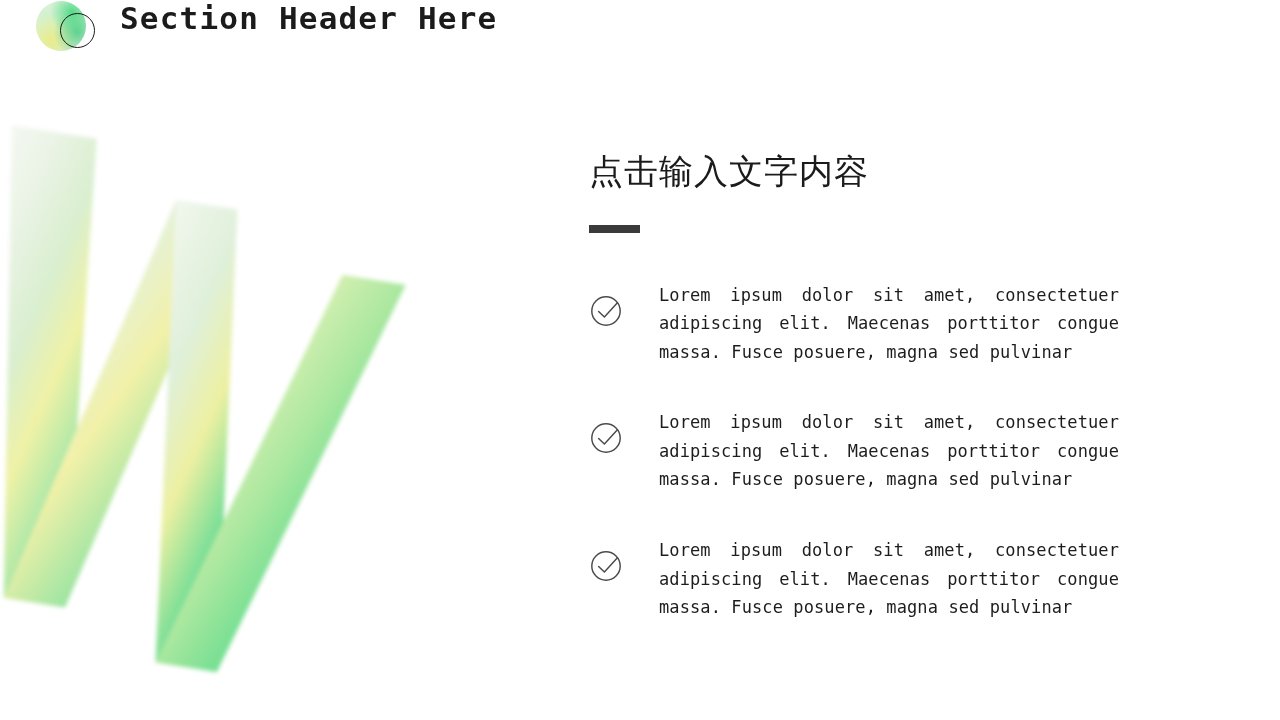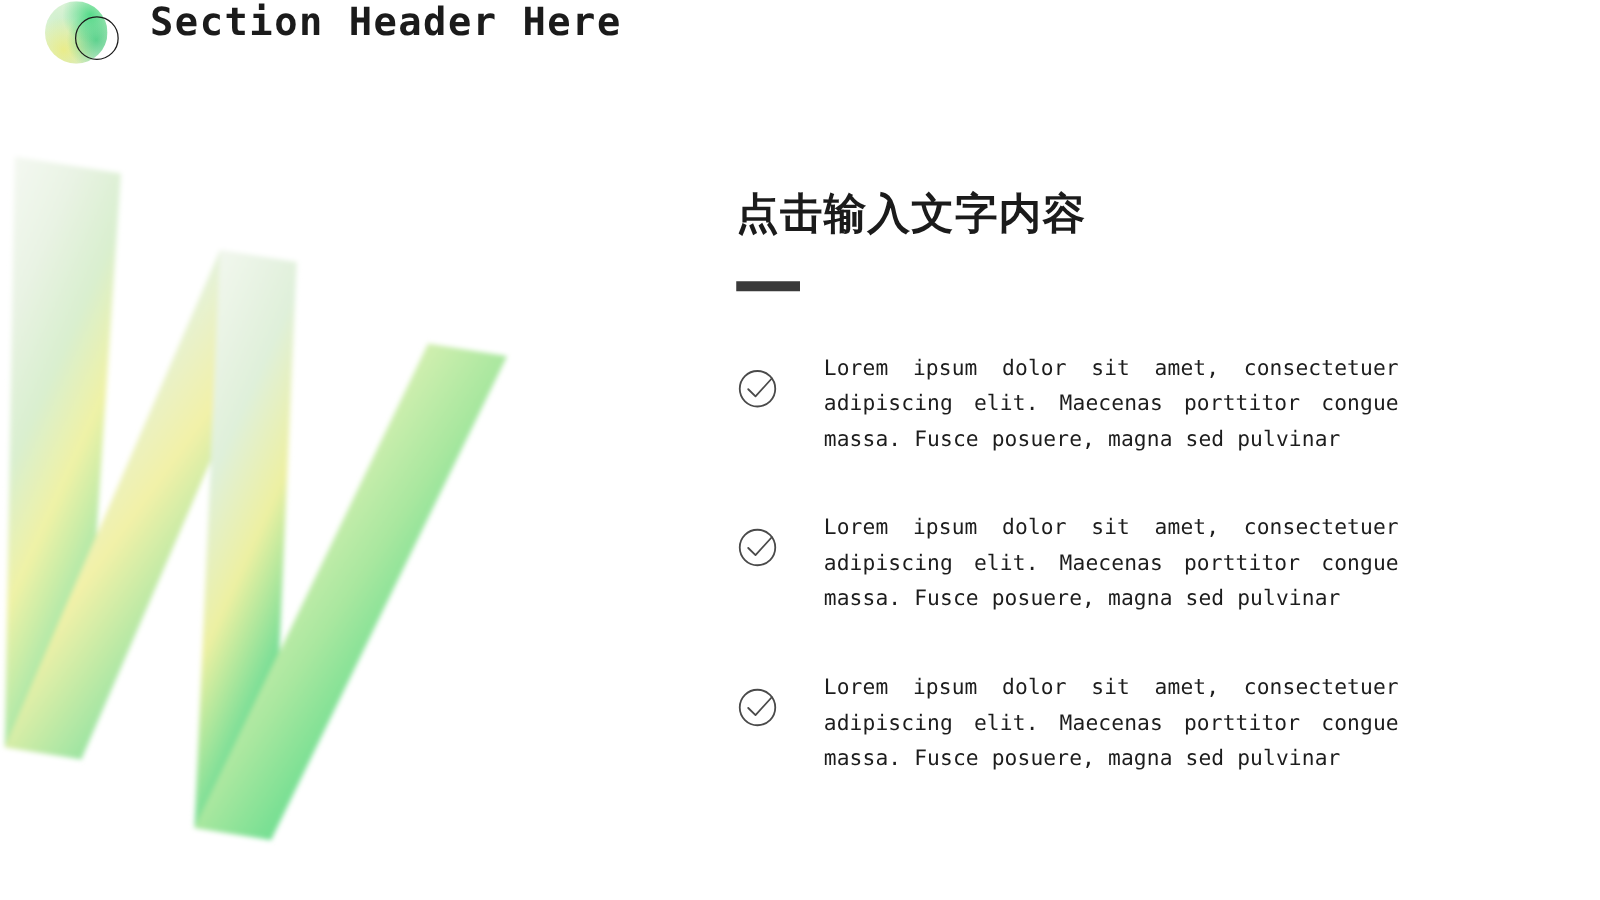--- a/index.html
+++ b/index.html
@@ -94,21 +94,21 @@
   .content {
     position: absolute;
     left: 589px;
     top: 150px;
     width: 540px;
     z-index: 4;
   }
   .content-title {
     font-family: "DejaVu Sans", "Liberation Sans", sans-serif;
     font-size: 34px;
-    font-weight: 700;
+    font-weight: 400;
     color: #1b1b1b;
     letter-spacing: 1px;
     line-height: 1.25;
     margin: 0;
   }
   .title-rule {
     width: 51px;
     height: 8px;
     background: #3a3a3a;
     margin-top: 32px;

